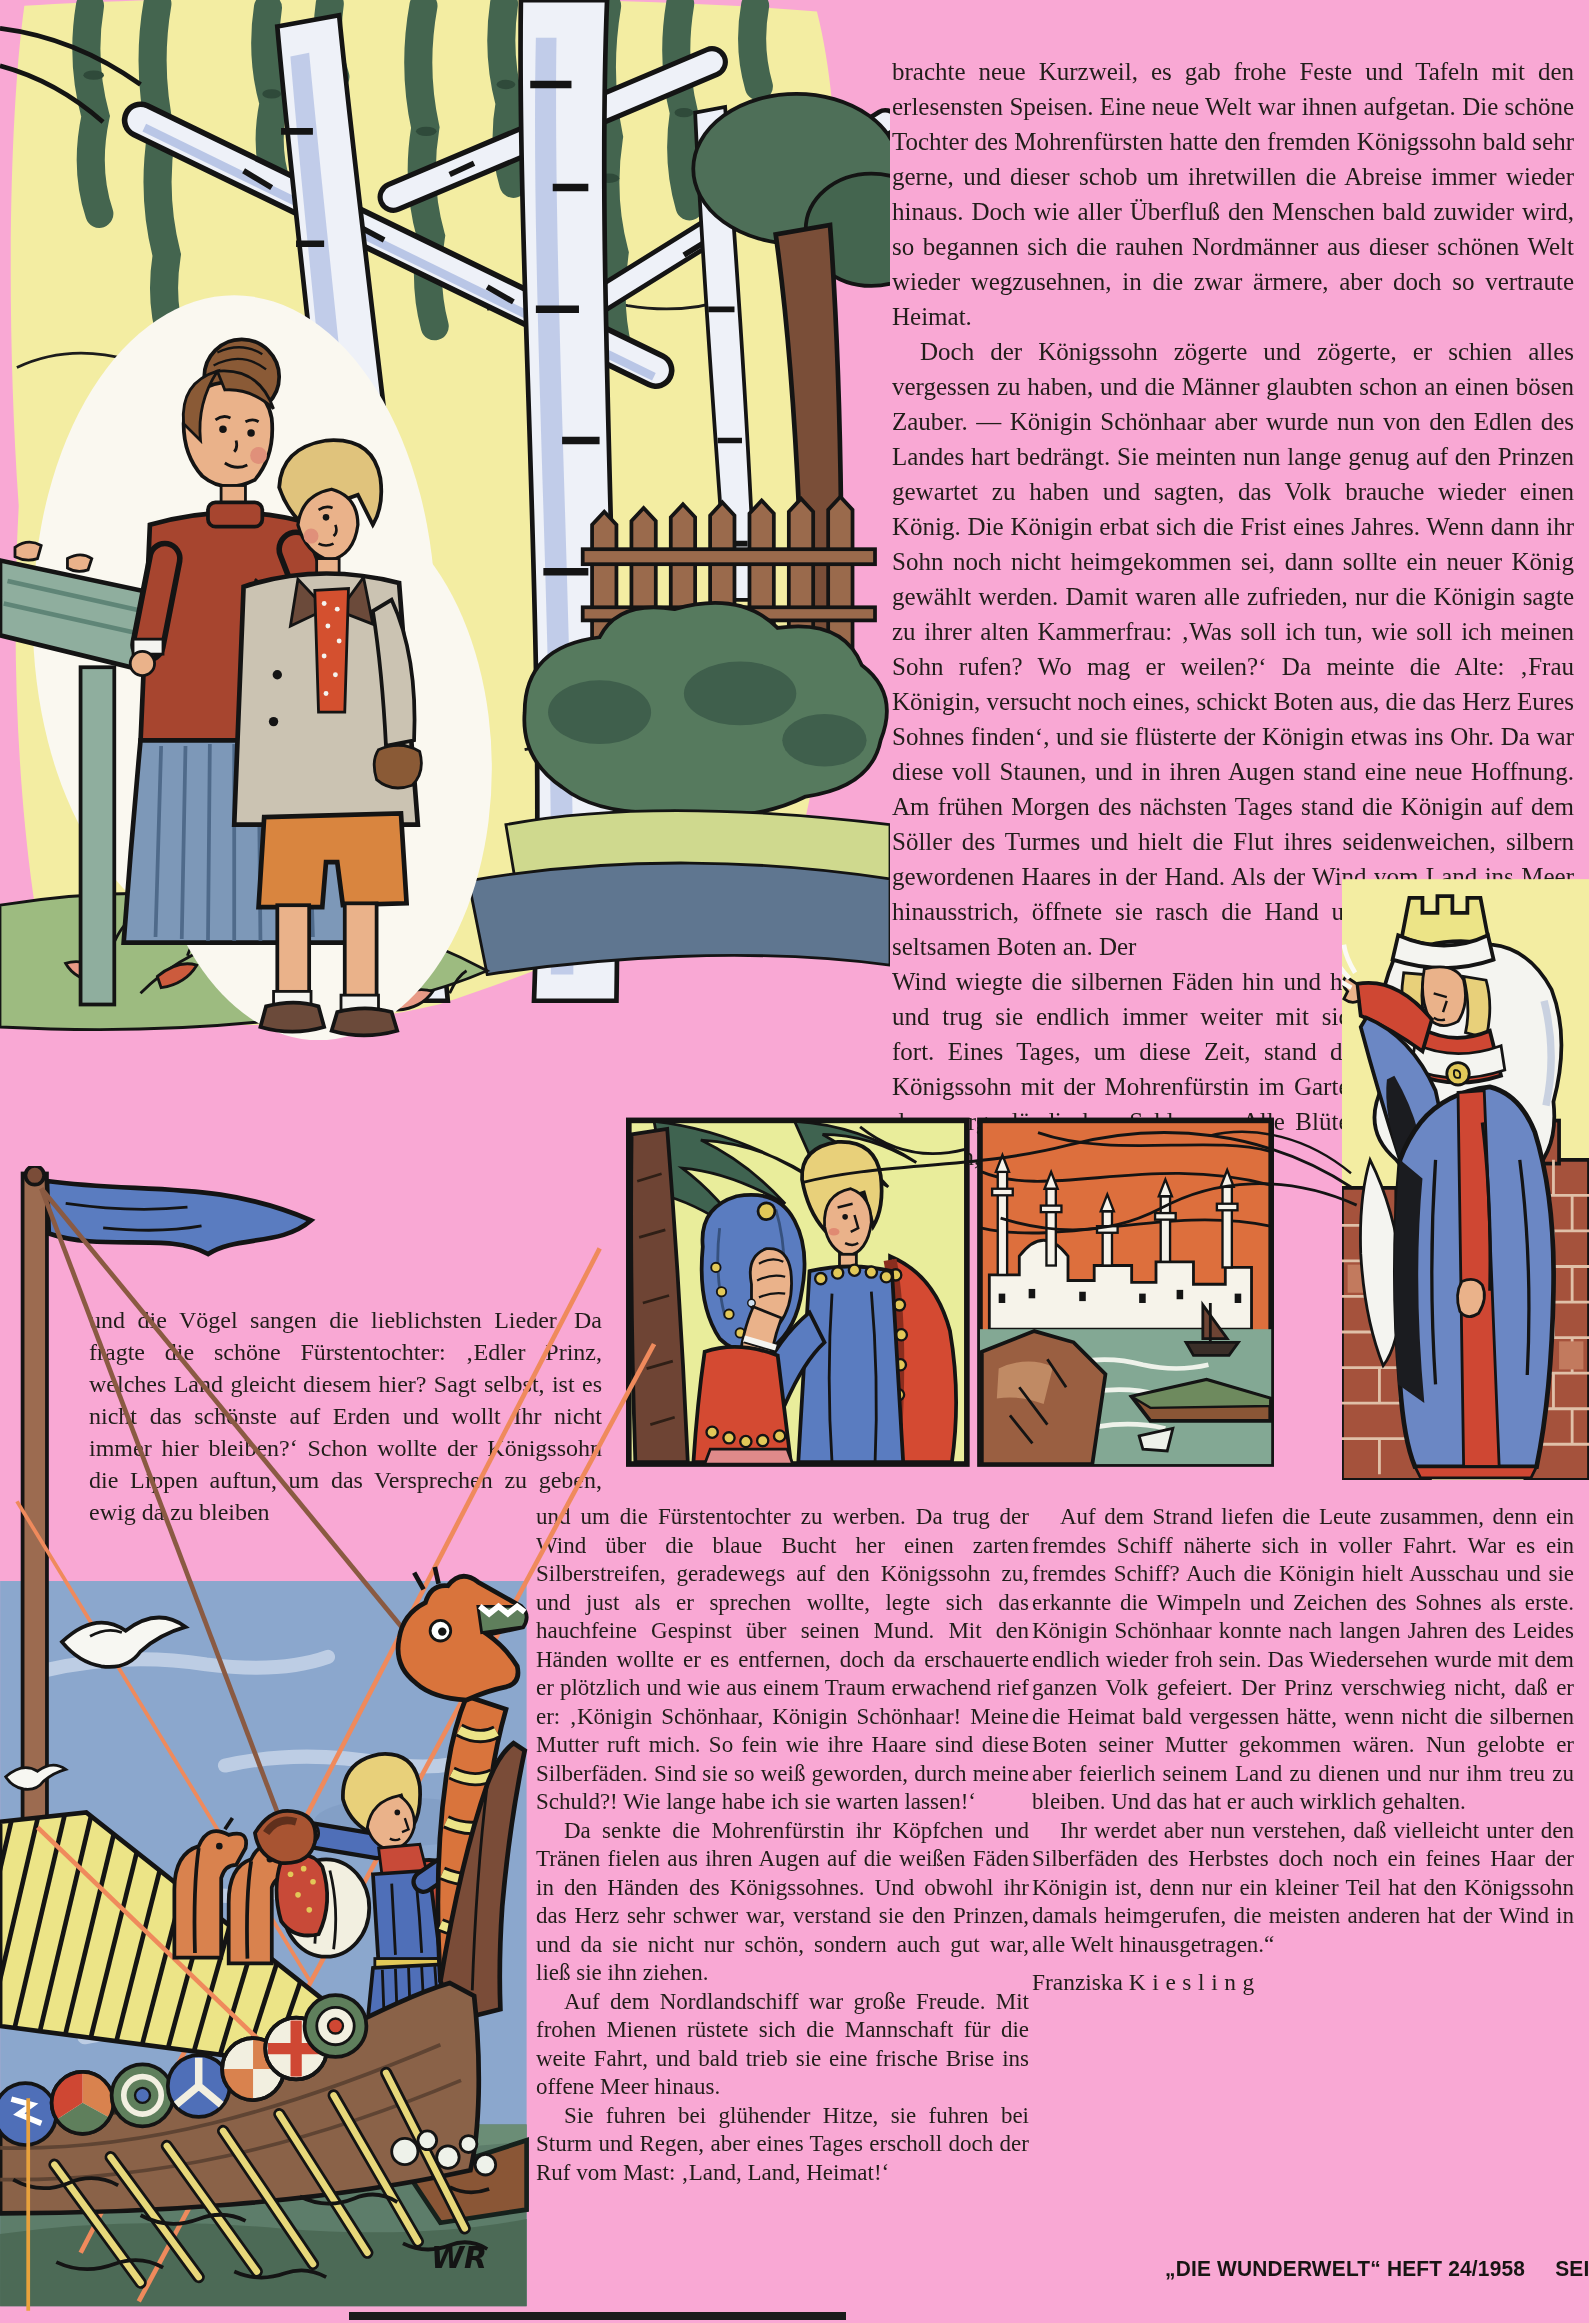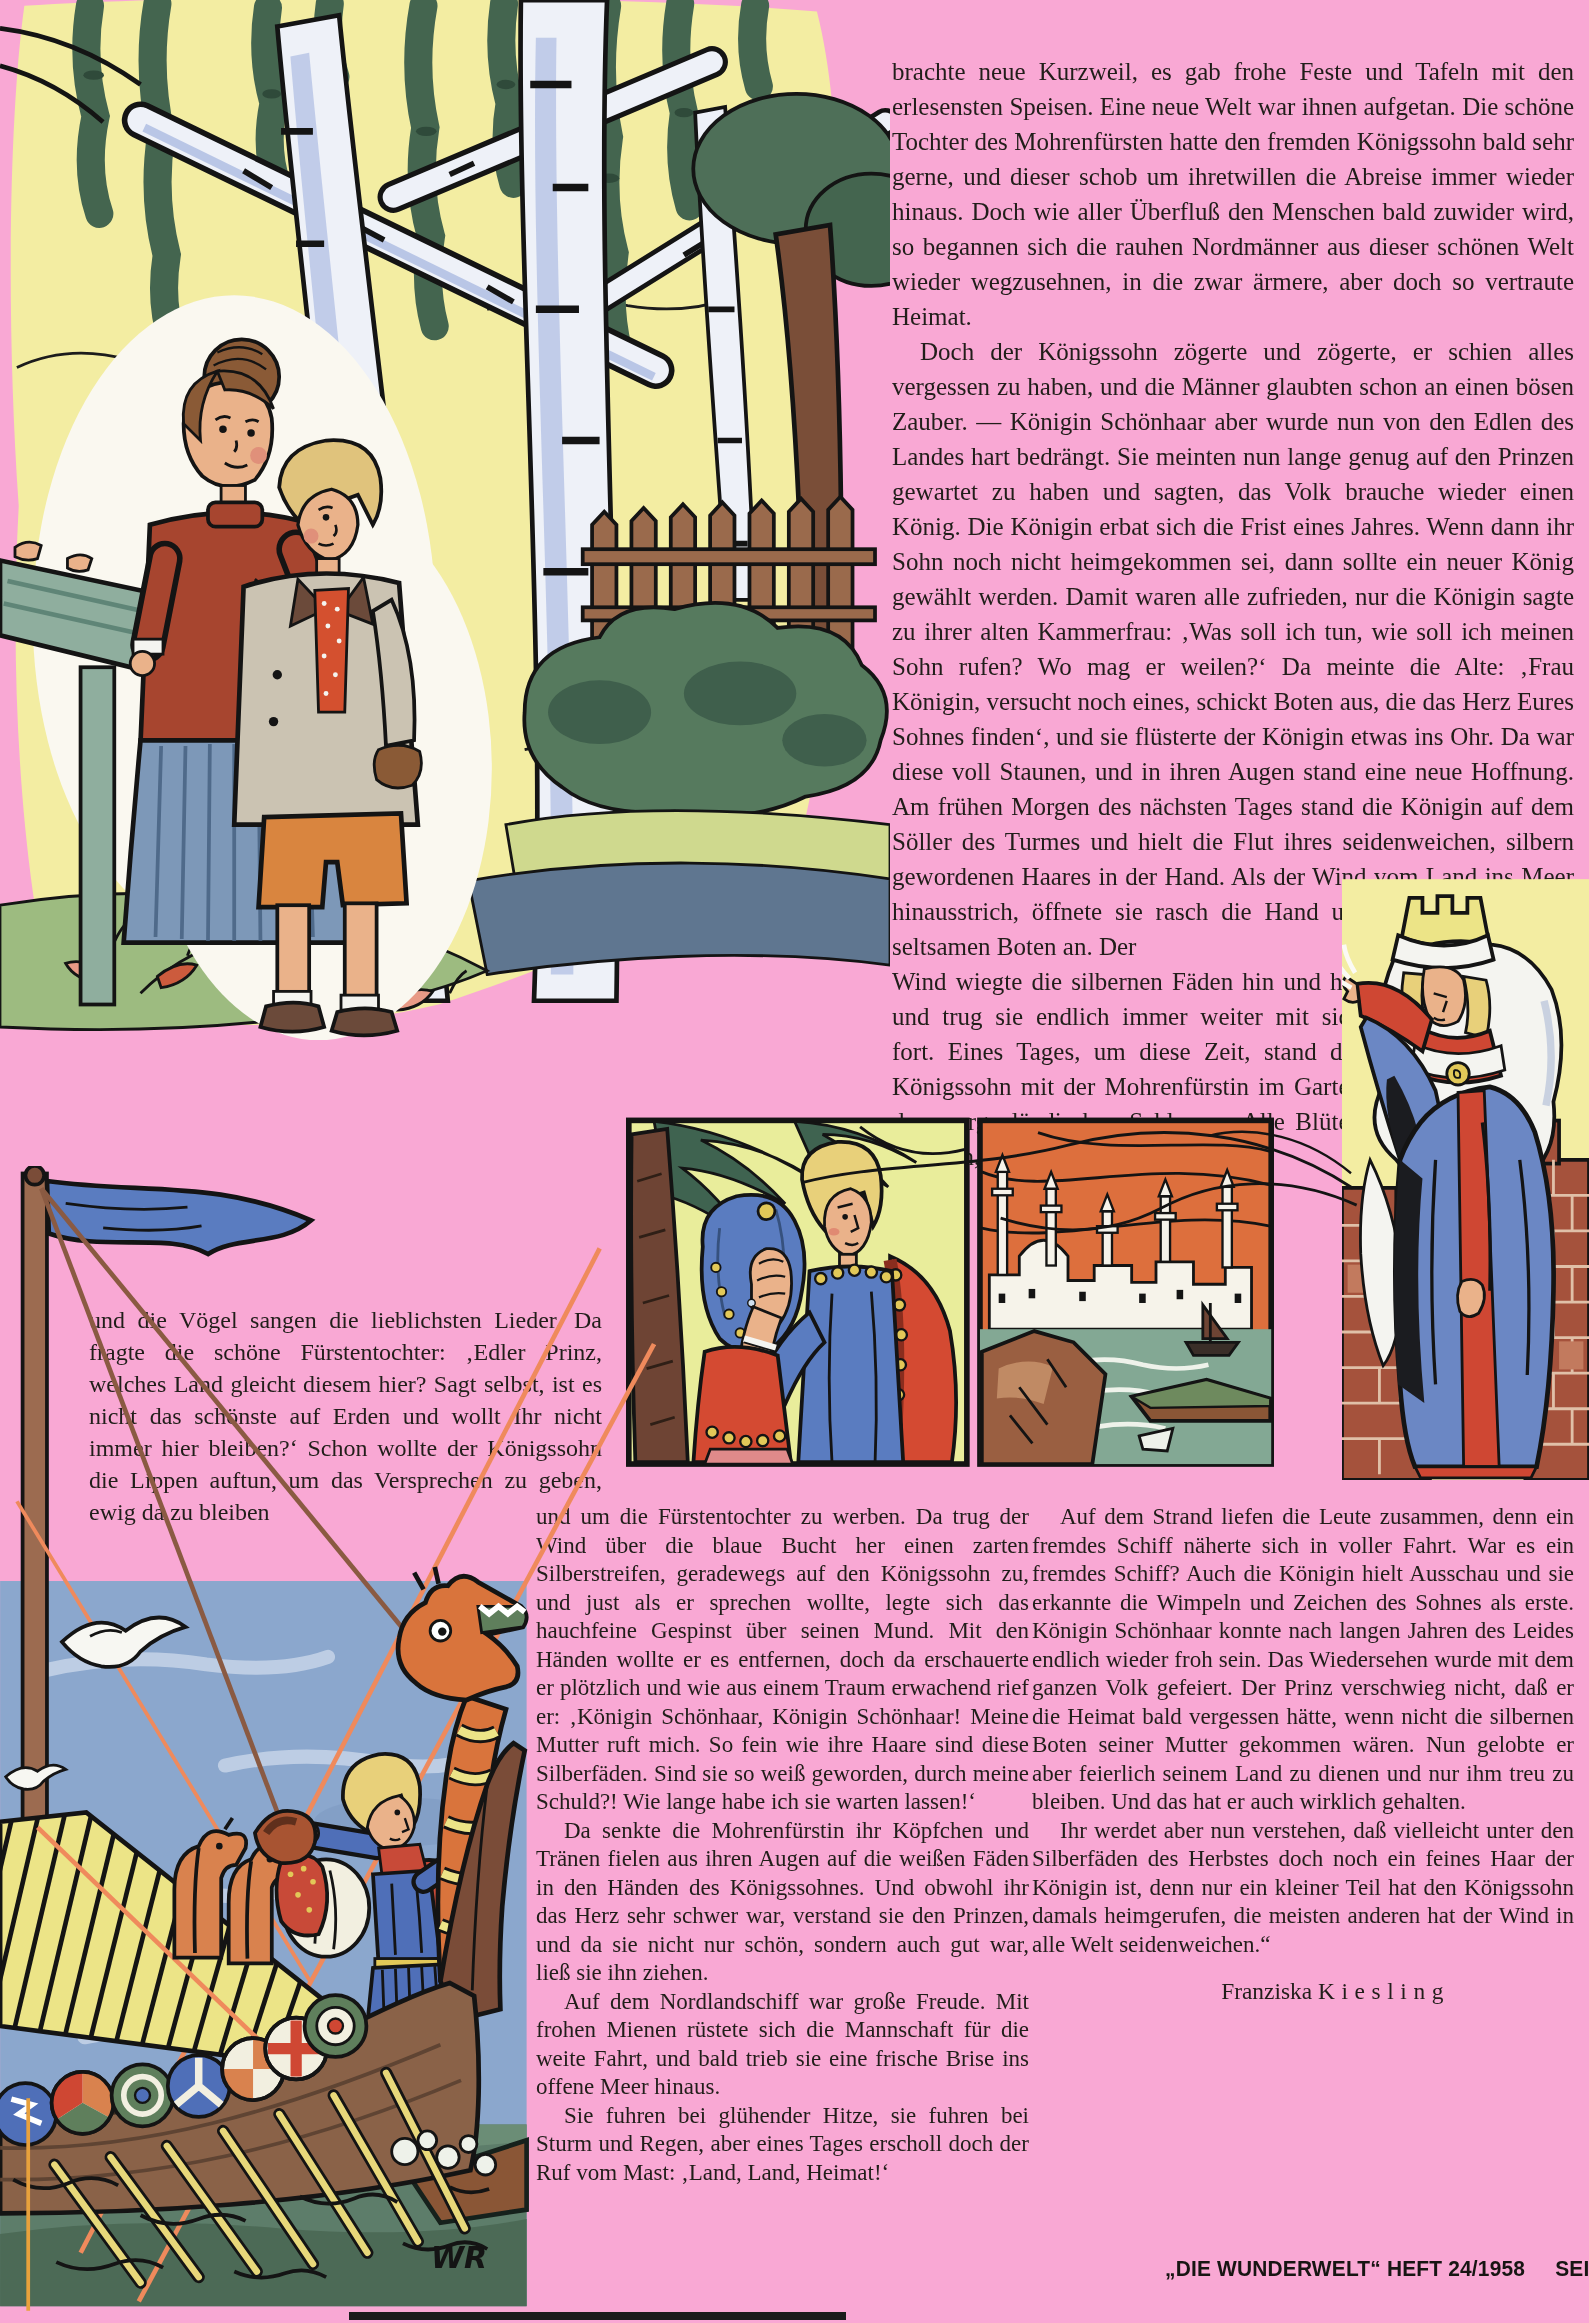--- a/index.html
+++ b/index.html
@@ -6,21 +6,21 @@
   .page{position:relative;width:1589px;height:2324px;background:#f9a8d4;overflow:hidden;
         font-family:"Liberation Serif",serif;color:#211e1a;}
   .col{position:absolute;text-align:justify;hyphens:auto;}
   .col p{margin:0;padding:0;}
   .col p.ind{text-indent:28px;}
   .top-col{left:892px;top:54px;width:682px;font-size:25px;line-height:35px;}
   .top-col .narrow{width:470px;}
   .mid-col{left:89px;top:1304px;width:513px;font-size:24px;line-height:32px;z-index:2;}
   .left-col{left:536px;top:1503px;width:493px;font-size:23px;line-height:28.5px;}
   .right-col{left:1032px;top:1503px;width:542px;font-size:23px;line-height:28.5px;}
-  .author{margin-top:18px;text-align:right;padding-right:124px;font-size:23.4px;}
+  .author{margin-top:9px;text-align:left;padding-right:124px;font-size:23.4px;}
   .author .last{letter-spacing:6.6px;}
   .footer{position:absolute;left:1165px;top:2256px;font-family:"Liberation Sans",sans-serif;
           font-weight:700;font-size:22px;letter-spacing:0.2px;white-space:nowrap;
           transform:scaleX(.95);transform-origin:left center;color:#171513;}
   .footer .gap{display:inline-block;width:19px;}
   .illus{position:absolute;display:block;}
   #illus-children{left:0;top:0;}
   #illus-queen{left:1342px;top:879px;}
   #illus-panels{left:626px;top:1106px;}
   #illus-ship{left:0;top:1166px;z-index:3;pointer-events:none;}
@@ -554,21 +554,21 @@
 
   <div class="col left-col">
     <p>und um die Fürstentochter zu werben. Da trug der Wind über die blaue Bucht her einen zarten Silberstreifen, geradewegs auf den Königssohn zu, und just als er sprechen wollte, legte sich das hauchfeine Gespinst über seinen Mund. Mit den Händen wollte er es entfernen, doch da erschauerte er plötzlich und wie aus einem Traum erwachend rief er: ‚Königin Schönhaar, Königin Schönhaar! Meine Mutter ruft mich. So fein wie ihre Haare sind diese Silberfäden. Sind sie so weiß geworden, durch meine Schuld?! Wie lange habe ich sie warten lassen!‘</p>
     <p class="ind">Da senkte die Mohrenfürstin ihr Köpfchen und Tränen fielen aus ihren Augen auf die weißen Fäden in den Händen des Königssohnes. Und obwohl ihr das Herz sehr schwer war, verstand sie den Prinzen, und da sie nicht nur schön, sondern auch gut war, ließ sie ihn ziehen.</p>
     <p class="ind">Auf dem Nordlandschiff war große Freude. Mit frohen Mienen rüstete sich die Mannschaft für die weite Fahrt, und bald trieb sie eine frische Brise ins offene Meer hinaus.</p>
     <p class="ind">Sie fuhren bei glühender Hitze, sie fuhren bei Sturm und Regen, aber eines Tages erscholl doch der Ruf vom Mast: ‚Land, Land, Heimat!‘</p>
   </div>
 
   <div class="col right-col">
     <p class="ind">Auf dem Strand liefen die Leute zusammen, denn ein fremdes Schiff näherte sich in voller Fahrt. War es ein fremdes Schiff? Auch die Königin hielt Ausschau und sie erkannte die Wimpeln und Zeichen des Sohnes als erste. Königin Schönhaar konnte nach langen Jahren des Leides endlich wieder froh sein. Das Wiedersehen wurde mit dem ganzen Volk gefeiert. Der Prinz verschwieg nicht, daß er die Heimat bald vergessen hätte, wenn nicht die silbernen Boten seiner Mutter gekommen wären. Nun gelobte er aber feierlich seinem Land zu dienen und nur ihm treu zu bleiben. Und das hat er auch wirklich gehalten.</p>
-    <p class="ind">Ihr werdet aber nun verstehen, daß vielleicht unter den Silberfäden des Herbstes doch noch ein feines Haar der Königin ist, denn nur ein kleiner Teil hat den Königssohn damals heimgerufen, die meisten anderen hat der Wind in alle Welt seidenweichen.“</p>
+    <p class="ind">Ihr werdet aber nun verstehen, daß vielleicht unter den Silberfäden des Herbstes doch noch ein feines Haar der Königin ist, denn nur ein kleiner Teil hat den Königssohn damals heimgerufen, die meisten anderen hat der Wind in alle Welt hinausgetragen.“</p>
     <div class="author">
       <span>Franziska</span>
       <span class="last">Kiesling</span>
     </div>
   </div>
 
   <div class="footer">
     <span>„DIE WUNDERWELT“</span>
     <span>HEFT 24/1958</span>
     <span class="gap"></span>

